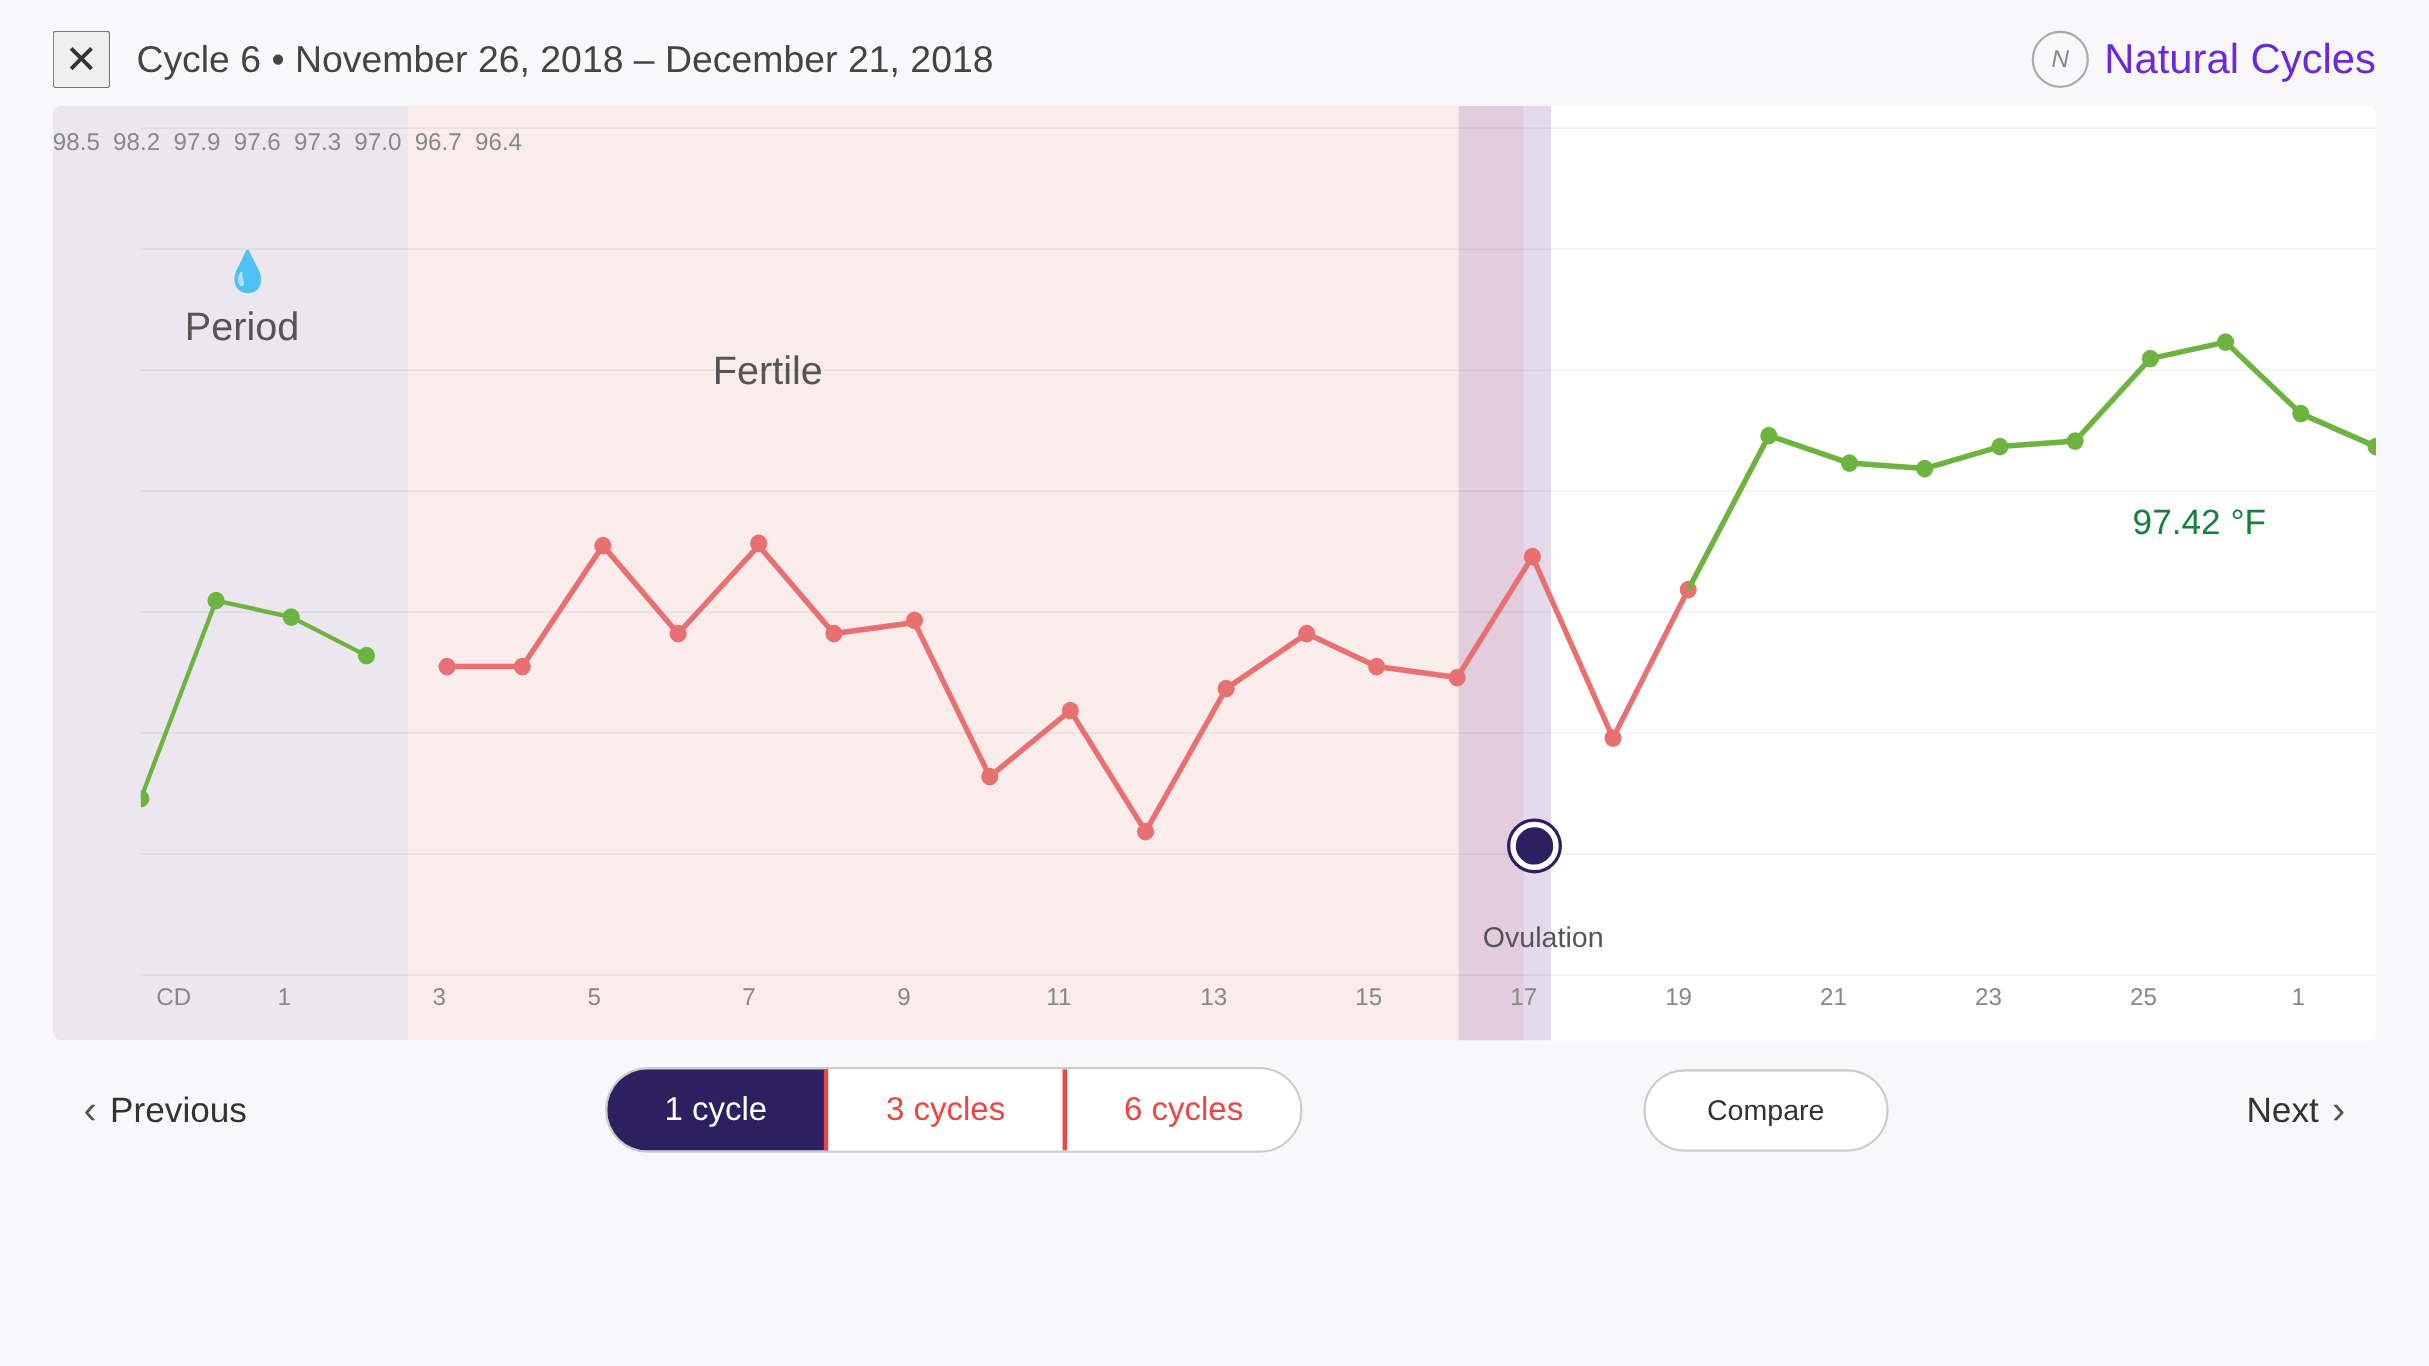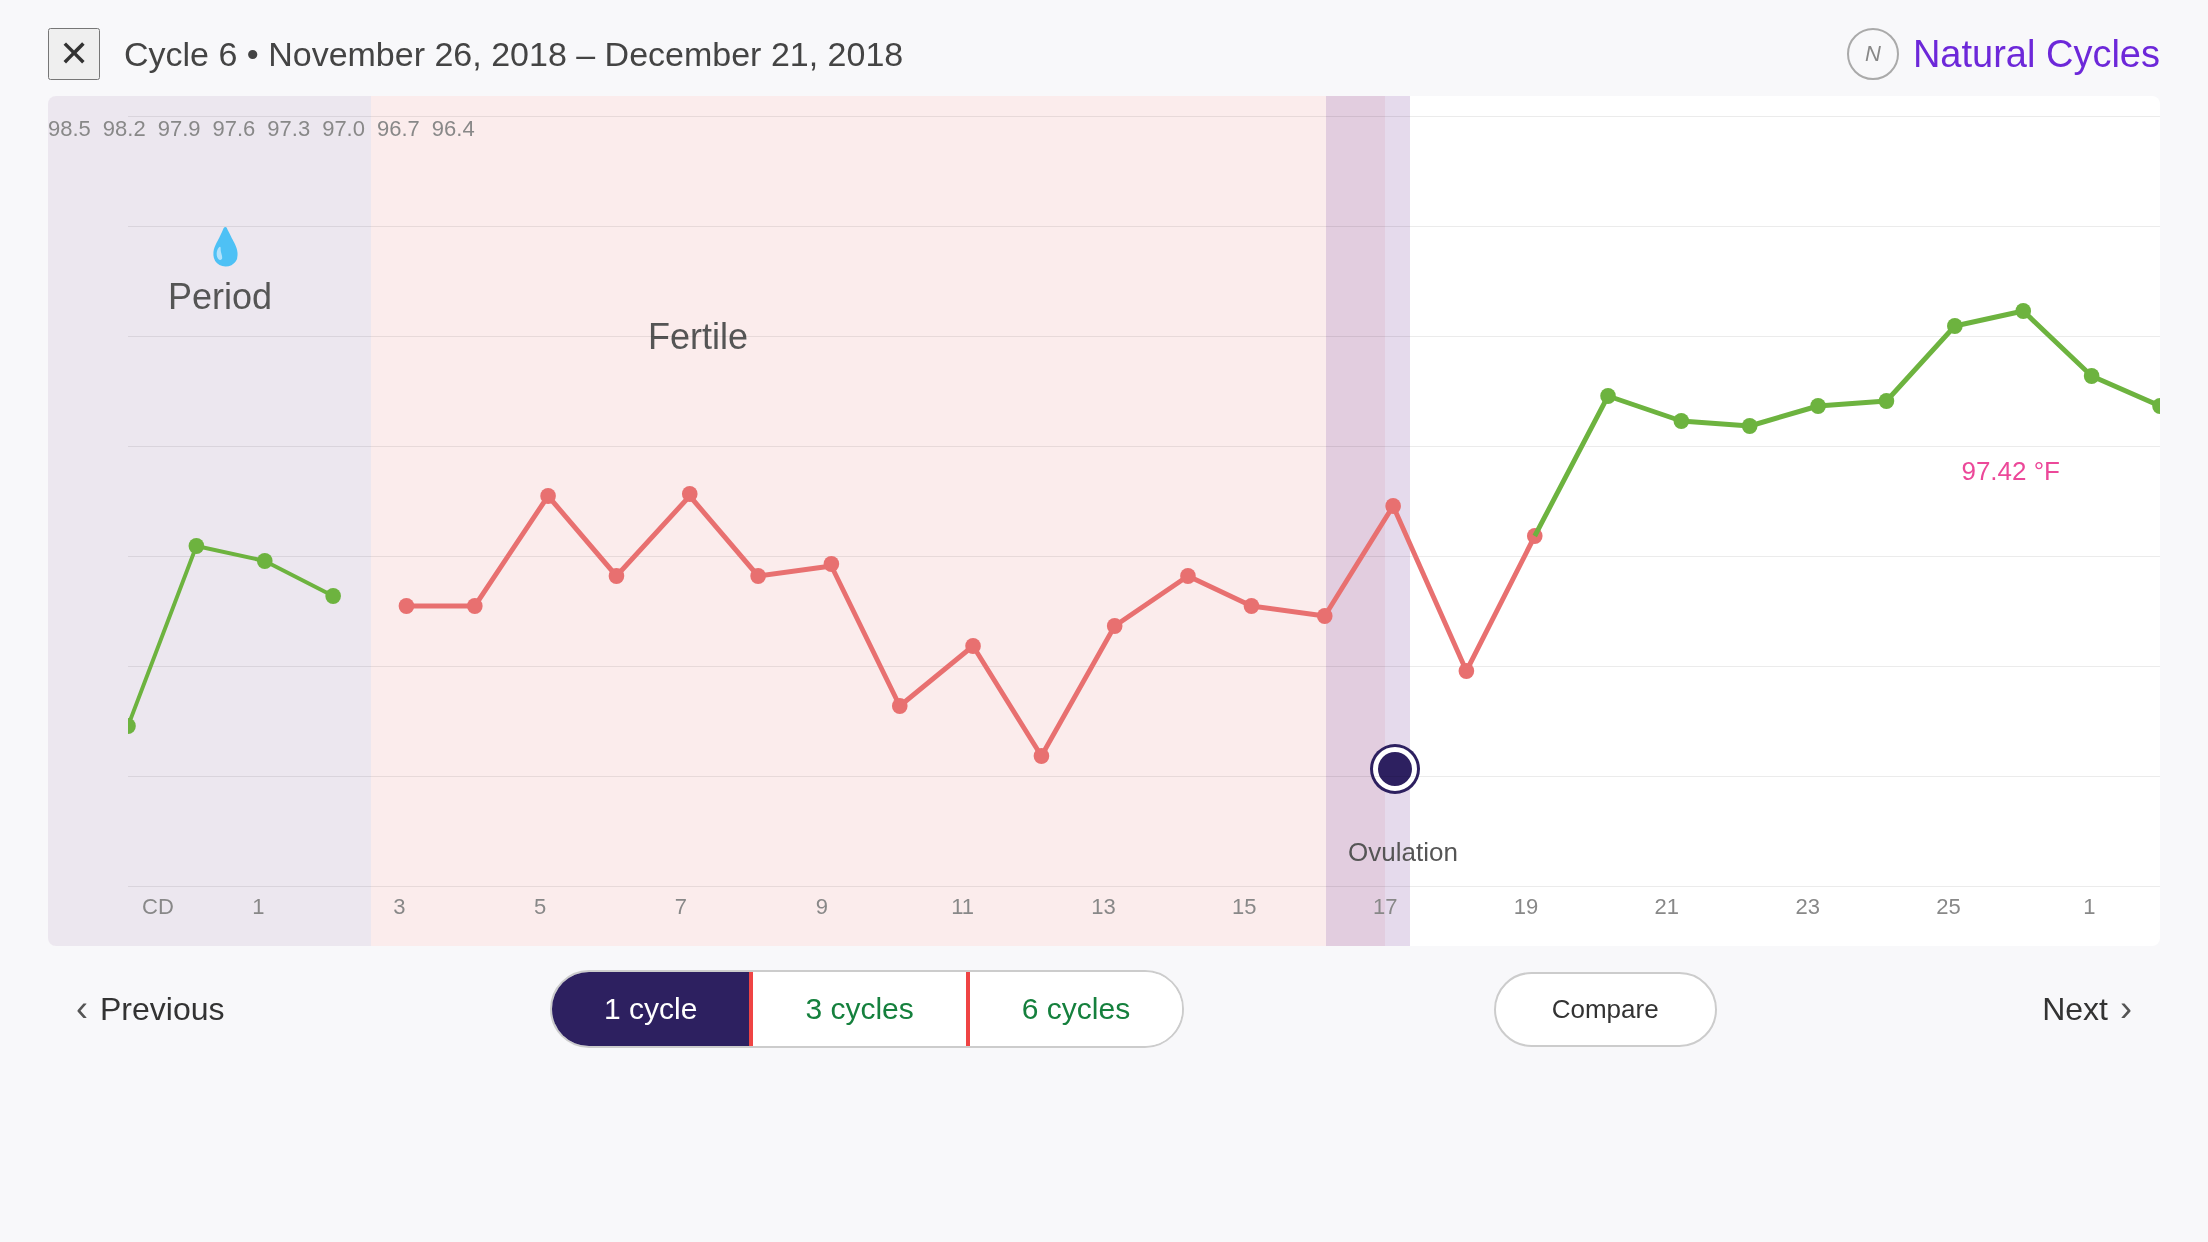--- a/index.html
+++ b/index.html
@@ -168,22 +168,22 @@
       border-radius: 50%;
       background: #2d2060;
       border: 5px solid white;
       box-shadow: 0 0 0 3px #2d2060;
     }
     
     .temp-label {
       position: absolute;
       right: 100px;
       top: 360px;
-      font-size: 26px;
-      color: #ec4899;
+      font-size: 32px;
+      color: #15803d;
     }
     
     .toolbar {
       display: flex;
       align-items: center;
       justify-content: space-between;
       padding: 24px 60px;
       background: #f8f8fa;
     }
     .nav-btn {
@@ -206,21 +206,21 @@
       border: 2px solid #ccc;
       border-radius: 48px;
       overflow: hidden;
     }
     .cycle-btn {
       padding: 20px 52px;
       font-size: 30px;
       border: none;
       cursor: pointer;
       background: white;
-      color: #15803d;
+      color: #ef4444;
     }
     .cycle-btn.active {
       background: #2d2060;
       color: white;
     }
     .cycle-btn:not(:last-child) {
       border-right: 4px solid #ef4444;
     }
     .compare-btn {
       padding: 20px 56px;

